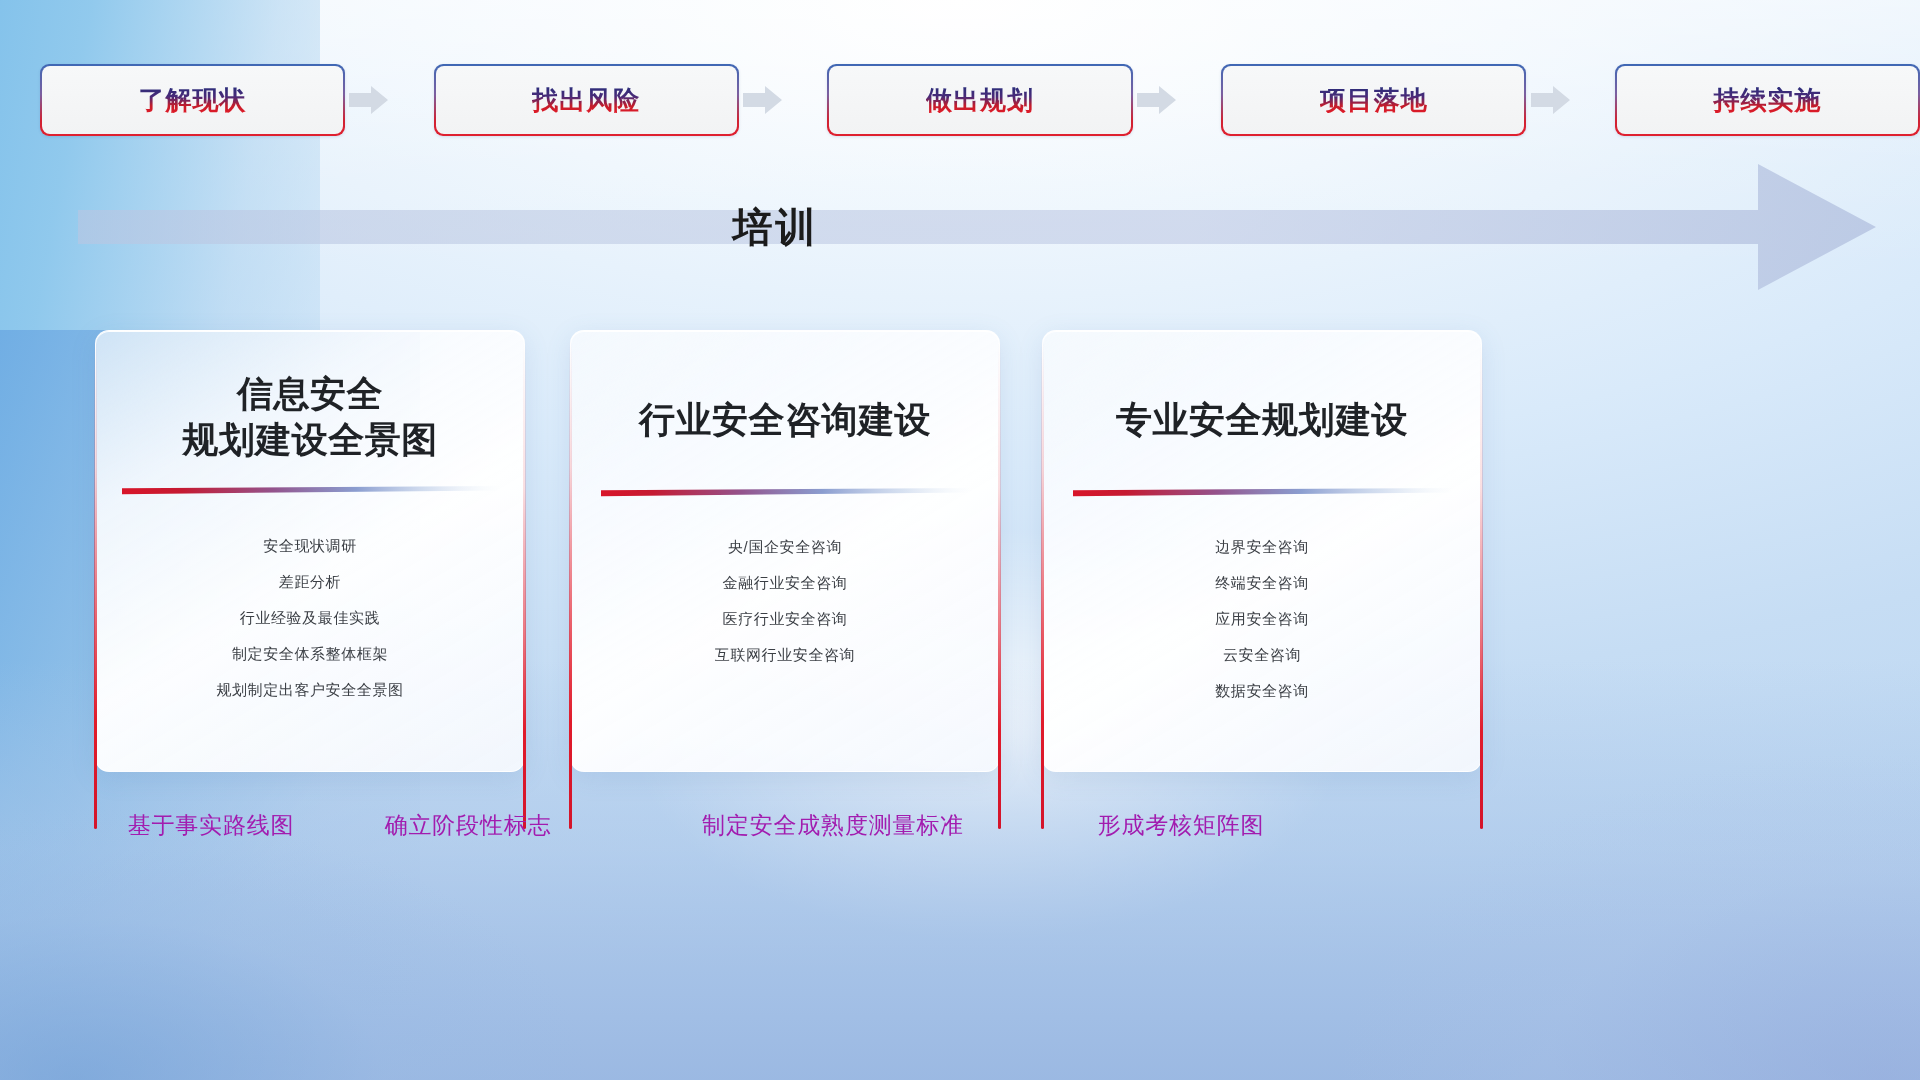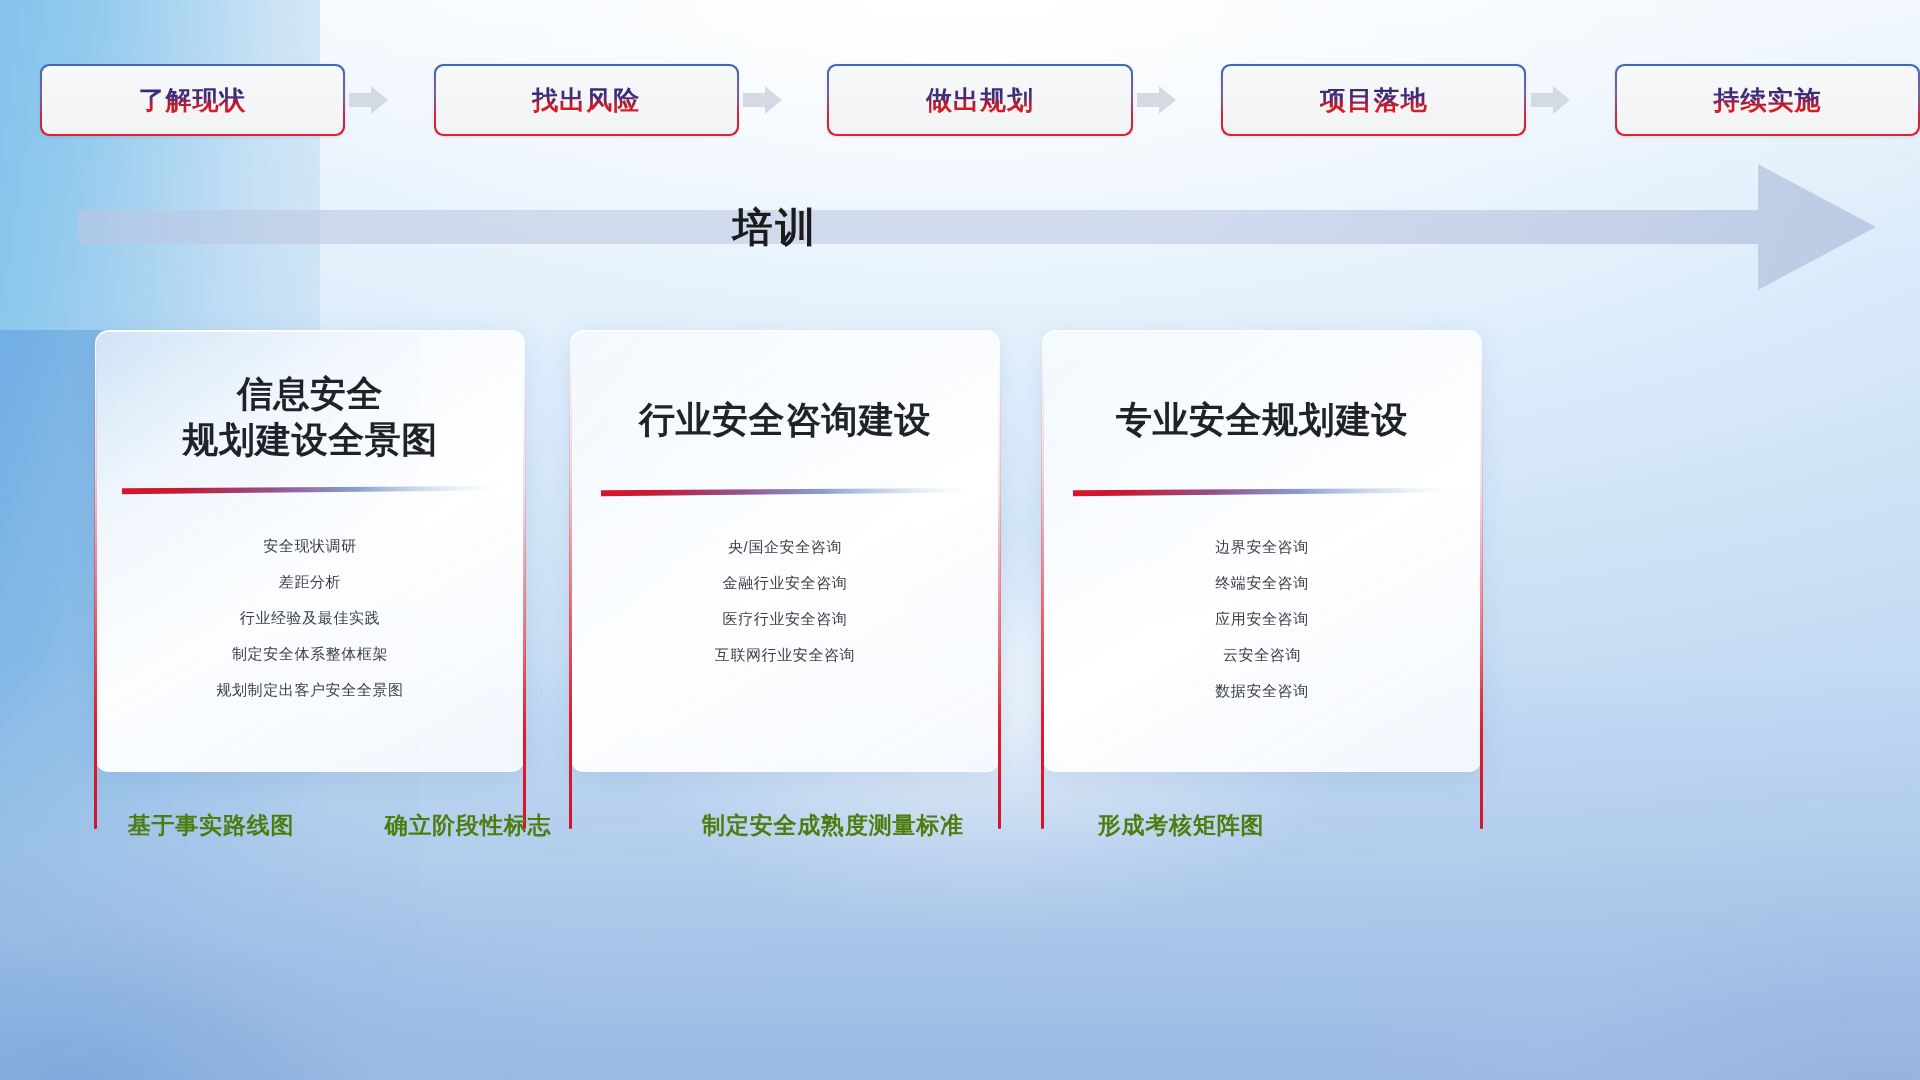--- a/index.html
+++ b/index.html
@@ -143,21 +143,21 @@
     font-size:15px; color:#3b3f45; line-height:1;
     padding:10px 0 11px;
     letter-spacing:.6px;
   }
 
   
   .footnotes { position:absolute; left:0; top:805px; width:1920px; height:60px; }
   .footnote {
     position:absolute; top:0; height:40px;
     display:flex; align-items:center; justify-content:center;
-    font-size:23px; font-weight:700; color:#4d7c0f; letter-spacing:.8px;
+    font-size:23px; font-weight:400; color:#a21caf; letter-spacing:.8px;
     white-space:nowrap;
   }
   .fn-0 { left:100px;  width:222px; }
   .fn-1 { left:357px;  width:222px; }
   .fn-2 { left:658px;  width:350px; }
   .fn-3 { left:1036px; width:290px; }
 </style>
 </head>
 <body>
 

